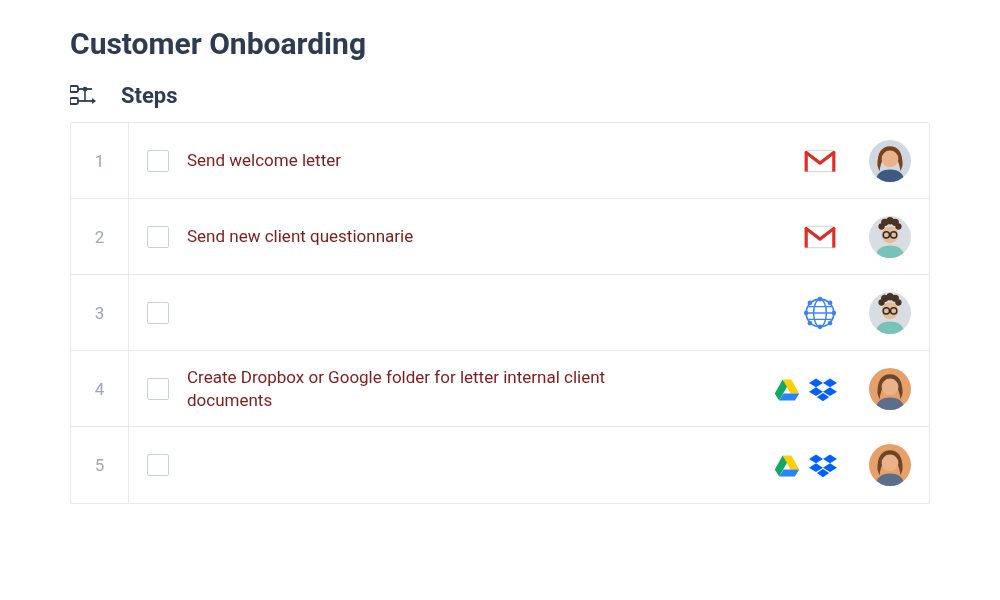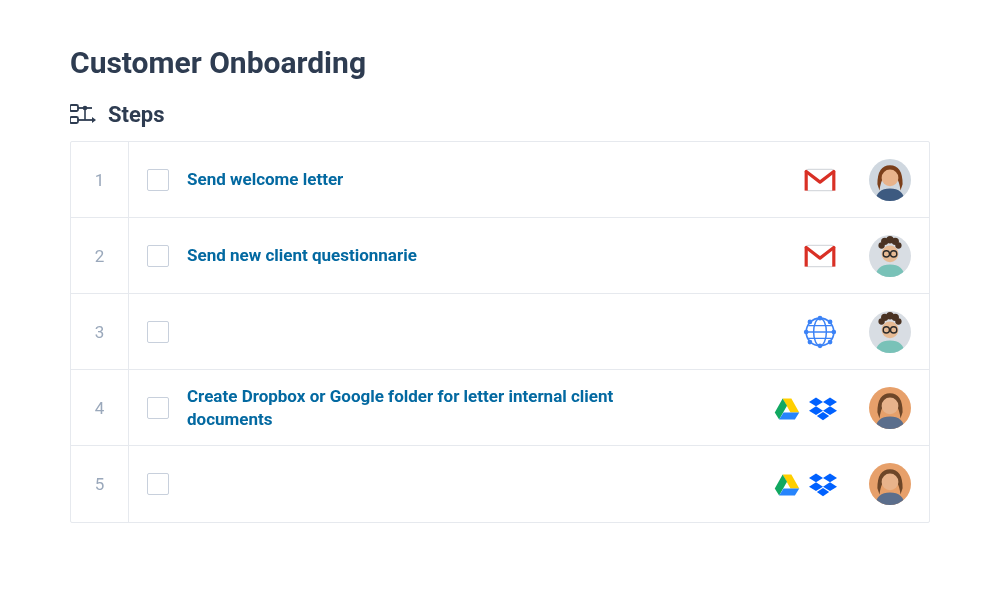--- a/index.html
+++ b/index.html
@@ -4,32 +4,32 @@
 <style>
   * { box-sizing: border-box; }
   html, body {
     margin: 0; padding: 0;
     width: 1000px; height: 600px;
     font-family: -apple-system, BlinkMacSystemFont, "Segoe UI", Roboto, "Helvetica Neue", Arial, sans-serif;
     background: #fff;
     color: #2e3c51;
   }
   .page {
-    padding: 45px 70px 40px 70px;
+    padding: 26px 70px 40px 70px;
   }
   .title {
     font-size: 30px;
     font-weight: 700;
     color: #2e3c51;
     margin: 0 0 22px 0;
   }
   .section-heading {
     display: flex;
     align-items: center;
-    gap: 12px;
+    gap: 25px;
     margin-bottom: 14px;
   }
   .section-heading .label {
     font-size: 22px;
     font-weight: 700;
     color: #2e3c51;
   }
   .steps-icon svg { display: block; }
   .table {
     width: 100%;
@@ -62,24 +62,23 @@
   .chk {
     flex: 0 0 22px;
     width: 22px; height: 22px;
     border: 1.5px solid #c8d0dc;
     background: #fff;
     border-radius: 2px;
     cursor: pointer;
   }
   .step-label {
     font-size: 17px;
-    color: #0369a1;
+    color: #7f1d1d;
     line-height: 1.35;
     max-width: 430px;
-    font-weight: bold;
   }
   .spacer { flex: 1 1 auto; }
   .platform-icons {
     display: flex;
     align-items: center;
     gap: 8px;
     margin-right: 14px;
   }
   .avatar {
     width: 42px; height: 42px;

